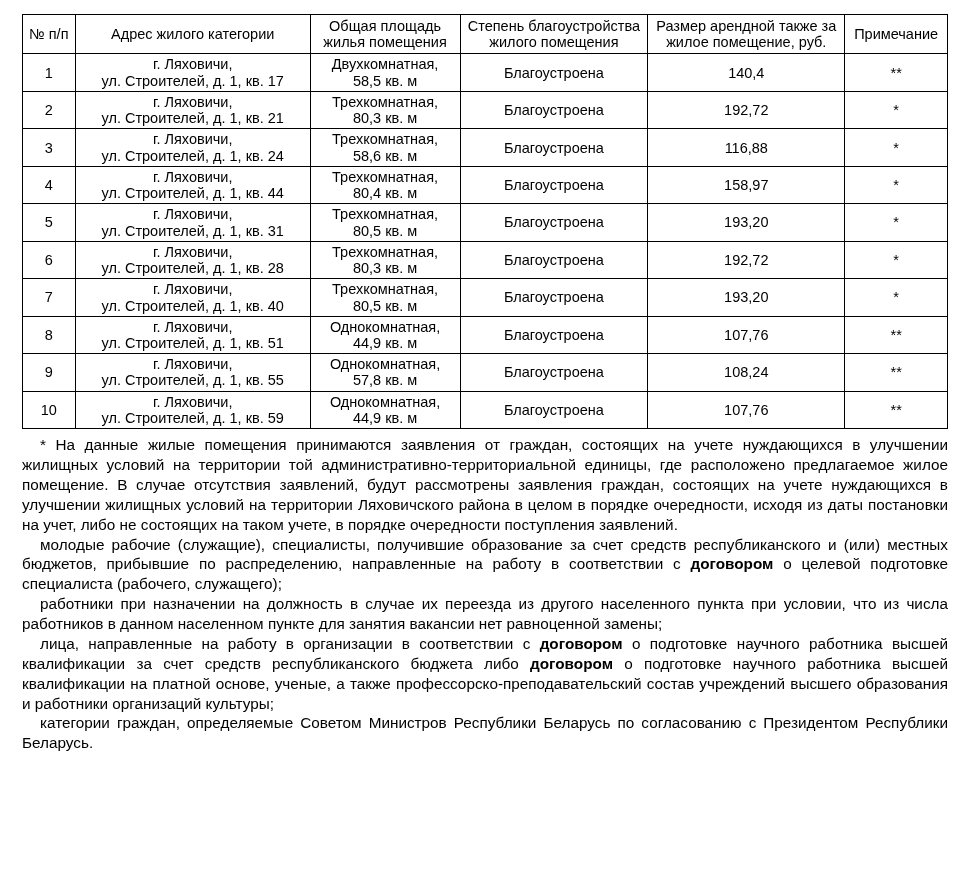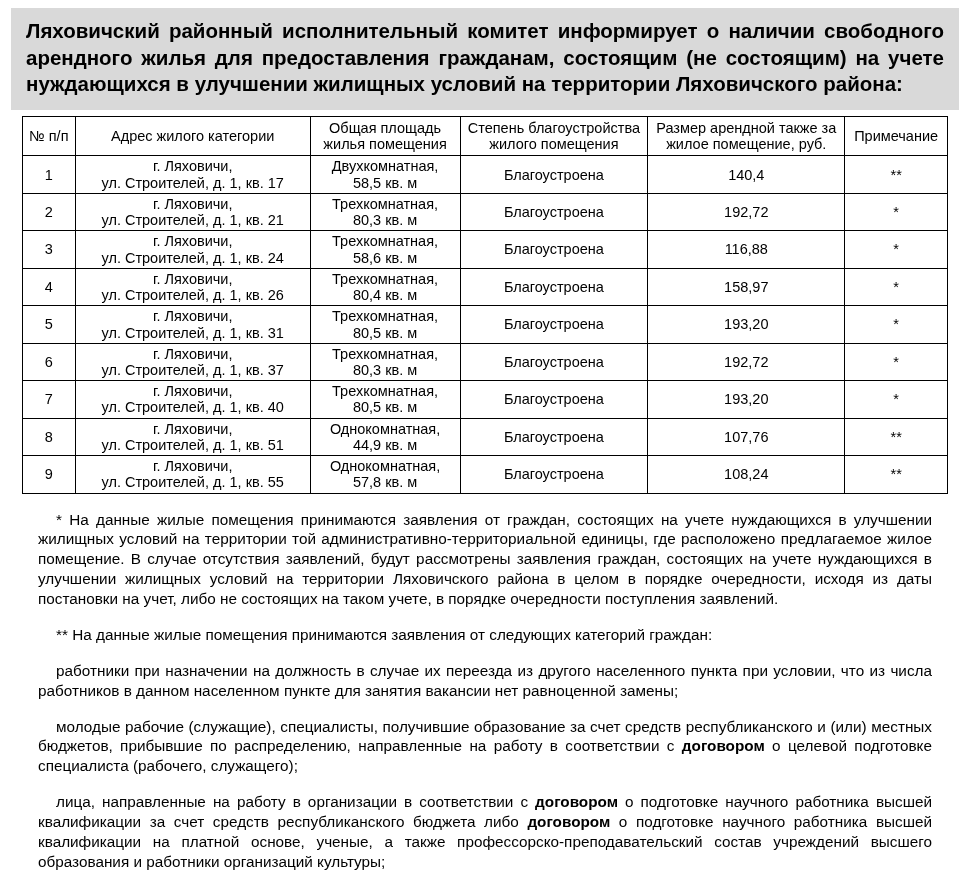--- a/index.html
+++ b/index.html
@@ -35,32 +35,31 @@
     text-align: center;
     vertical-align: middle;
     padding: 2px 2px;
     font-weight: normal;
     overflow: hidden;
   }
   table.housing thead th { padding: 3px 2px; }
 
   .notes { margin-top: 6px; font-size: 15.3px; line-height: 1.3; }
   .notes p.note {
-    margin: 16px;
+    margin: 0;
     text-indent: 18px;
     text-align: justify;
   }
   .notes .bold { font-weight: bold; }
 </style>
 </head>
 <body>
 
 <div class="page">
 
-  <div class="title-block">Ляховичский районный исполнительный комитет информирует о наличии свободного арендного жилья для предоставления гражданам, состоящим (не состоящим) на учете нуждающихся в улучшении жилищных условий на территории Ляховичского района:</div>
 
   <div class="content">
 
     <table class="housing">
       <colgroup>
         <col style="width:5.7%">
         <col style="width:25.4%">
         <col style="width:16.2%">
         <col style="width:20.3%">
         <col style="width:21.3%">
@@ -116,21 +115,21 @@
               <div>58,6 кв. м</div>
             </td>
           <td>Благоустроена</td>
           <td>116,88</td>
           <td>*</td>
         </tr>
         <tr>
           <td>4</td>
           <td>
               <div>г. Ляховичи,</div>
-              <div>ул. Строителей, д. 1, кв. 26</div>
+              <div>ул. Строителей, д. 1, кв. 44</div>
             </td>
           <td>
               <div>Трехкомнатная,</div>
               <div>80,4 кв. м</div>
             </td>
           <td>Благоустроена</td>
           <td>158,97</td>
           <td>*</td>
         </tr>
         <tr>
@@ -144,21 +143,21 @@
               <div>80,5 кв. м</div>
             </td>
           <td>Благоустроена</td>
           <td>193,20</td>
           <td>*</td>
         </tr>
         <tr>
           <td>6</td>
           <td>
               <div>г. Ляховичи,</div>
-              <div>ул. Строителей, д. 1, кв. 37</div>
+              <div>ул. Строителей, д. 1, кв. 28</div>
             </td>
           <td>
               <div>Трехкомнатная,</div>
               <div>80,3 кв. м</div>
             </td>
           <td>Благоустроена</td>
           <td>192,72</td>
           <td>*</td>
         </tr>
         <tr>
@@ -196,27 +195,40 @@
               <div>ул. Строителей, д. 1, кв. 55</div>
             </td>
           <td>
               <div>Однокомнатная,</div>
               <div>57,8 кв. м</div>
             </td>
           <td>Благоустроена</td>
           <td>108,24</td>
           <td>**</td>
         </tr>
+        <tr>
+          <td>10</td>
+          <td>
+              <div>г. Ляховичи,</div>
+              <div>ул. Строителей, д. 1, кв. 59</div>
+            </td>
+          <td>
+              <div>Однокомнатная,</div>
+              <div>44,9 кв. м</div>
+            </td>
+          <td>Благоустроена</td>
+          <td>107,76</td>
+          <td>**</td>
+        </tr>
       </tbody>
     </table>
 
     <div class="notes">
       <p class="note">* На данные жилые помещения принимаются заявления от граждан, состоящих на учете нуждающихся в улучшении жилищных условий на территории той административно-территориальной единицы, где расположено предлагаемое жилое помещение. В случае отсутствия заявлений, будут рассмотрены заявления граждан, состоящих на учете нуждающихся в улучшении жилищных условий на территории Ляховичского района в целом в порядке очередности, исходя из даты постановки на учет, либо не состоящих на таком учете, в порядке очередности поступления заявлений.</p>
-      <p class="note">** На данные жилые помещения принимаются заявления от следующих категорий граждан:</p>
+      <p class="note"><span>молодые рабочие (служащие), специалисты, получившие образование за счет средств республиканского и (или) местных бюджетов, прибывшие по распределению, направленные на работу в соответствии с </span><span class="bold">договором</span><span> о целевой подготовке специалиста (рабочего, служащего);</span></p>
       <p class="note">работники при назначении на должность в случае их переезда из другого населенного пункта при условии, что из числа работников в данном населенном пункте для занятия вакансии нет равноценной замены;</p>
-      <p class="note"><span>молодые рабочие (служащие), специалисты, получившие образование за счет средств республиканского и (или) местных бюджетов, прибывшие по распределению, направленные на работу в соответствии с </span><span class="bold">договором</span><span> о целевой подготовке специалиста (рабочего, служащего);</span></p>
       <p class="note"><span>лица, направленные на работу в организации в соответствии с </span><span class="bold">договором</span><span> о подготовке научного работника высшей квалификации за счет средств республиканского бюджета либо </span><span class="bold">договором</span><span> о подготовке научного работника высшей квалификации на платной основе, ученые, а также профессорско-преподавательский состав учреждений высшего образования и работники организаций культуры;</span></p>
       <p class="note">категории граждан, определяемые Советом Министров Республики Беларусь по согласованию с Президентом Республики Беларусь.</p>
 
     </div>
 
   </div>
 </div>
 
 </body></html>

